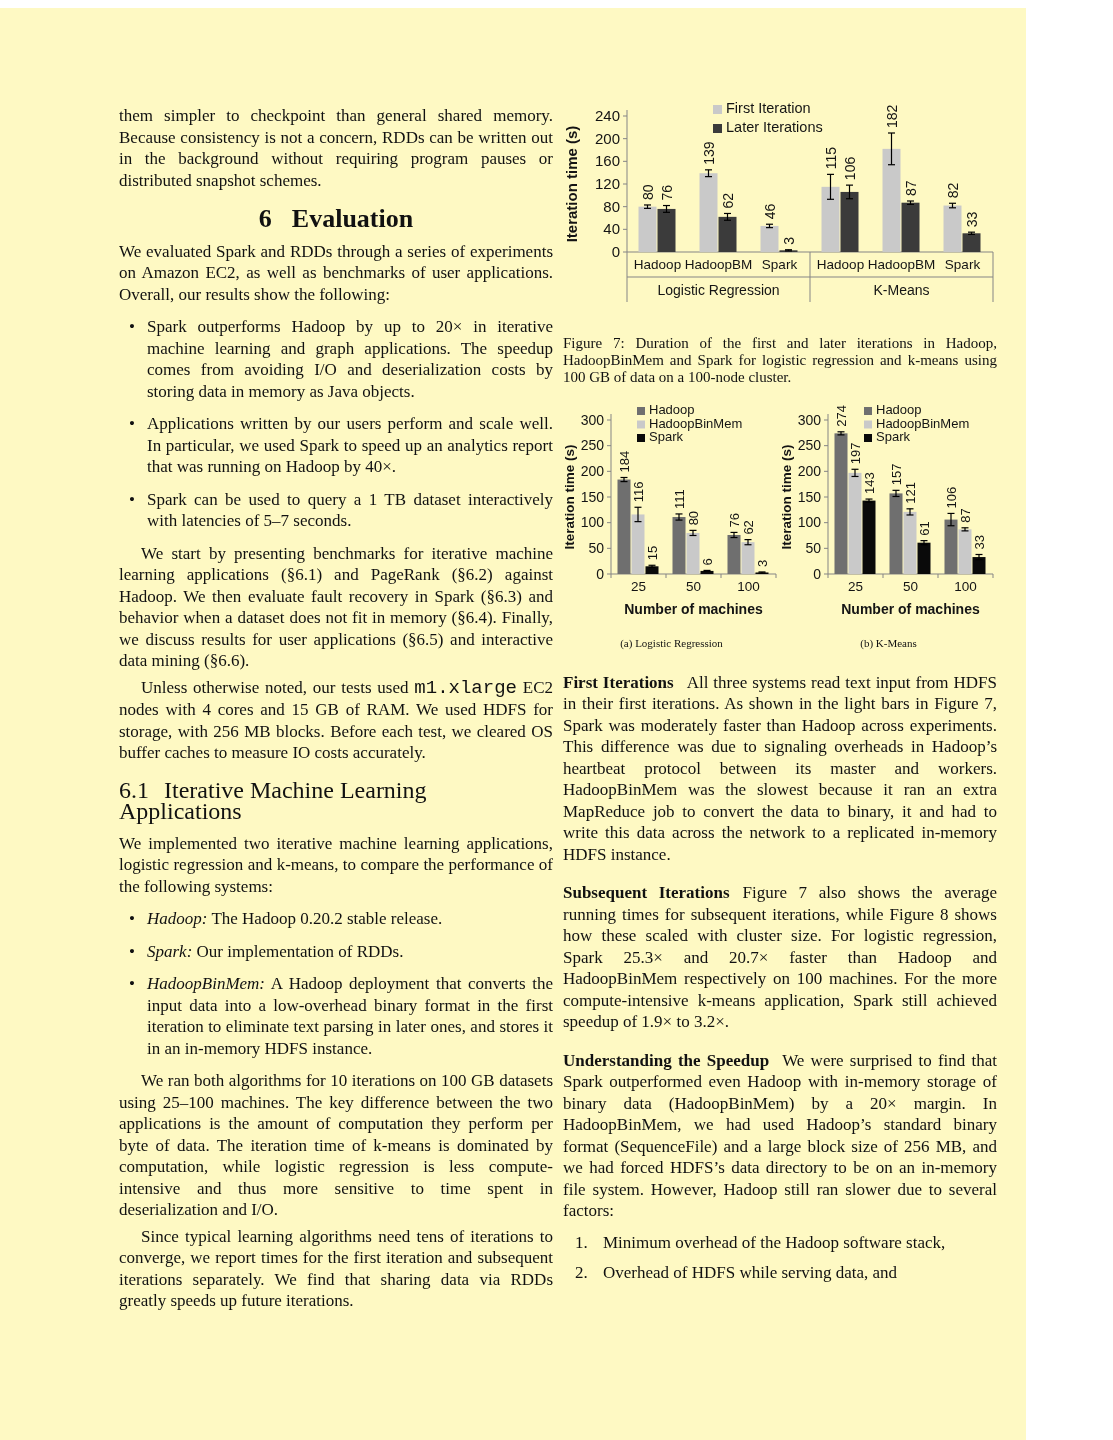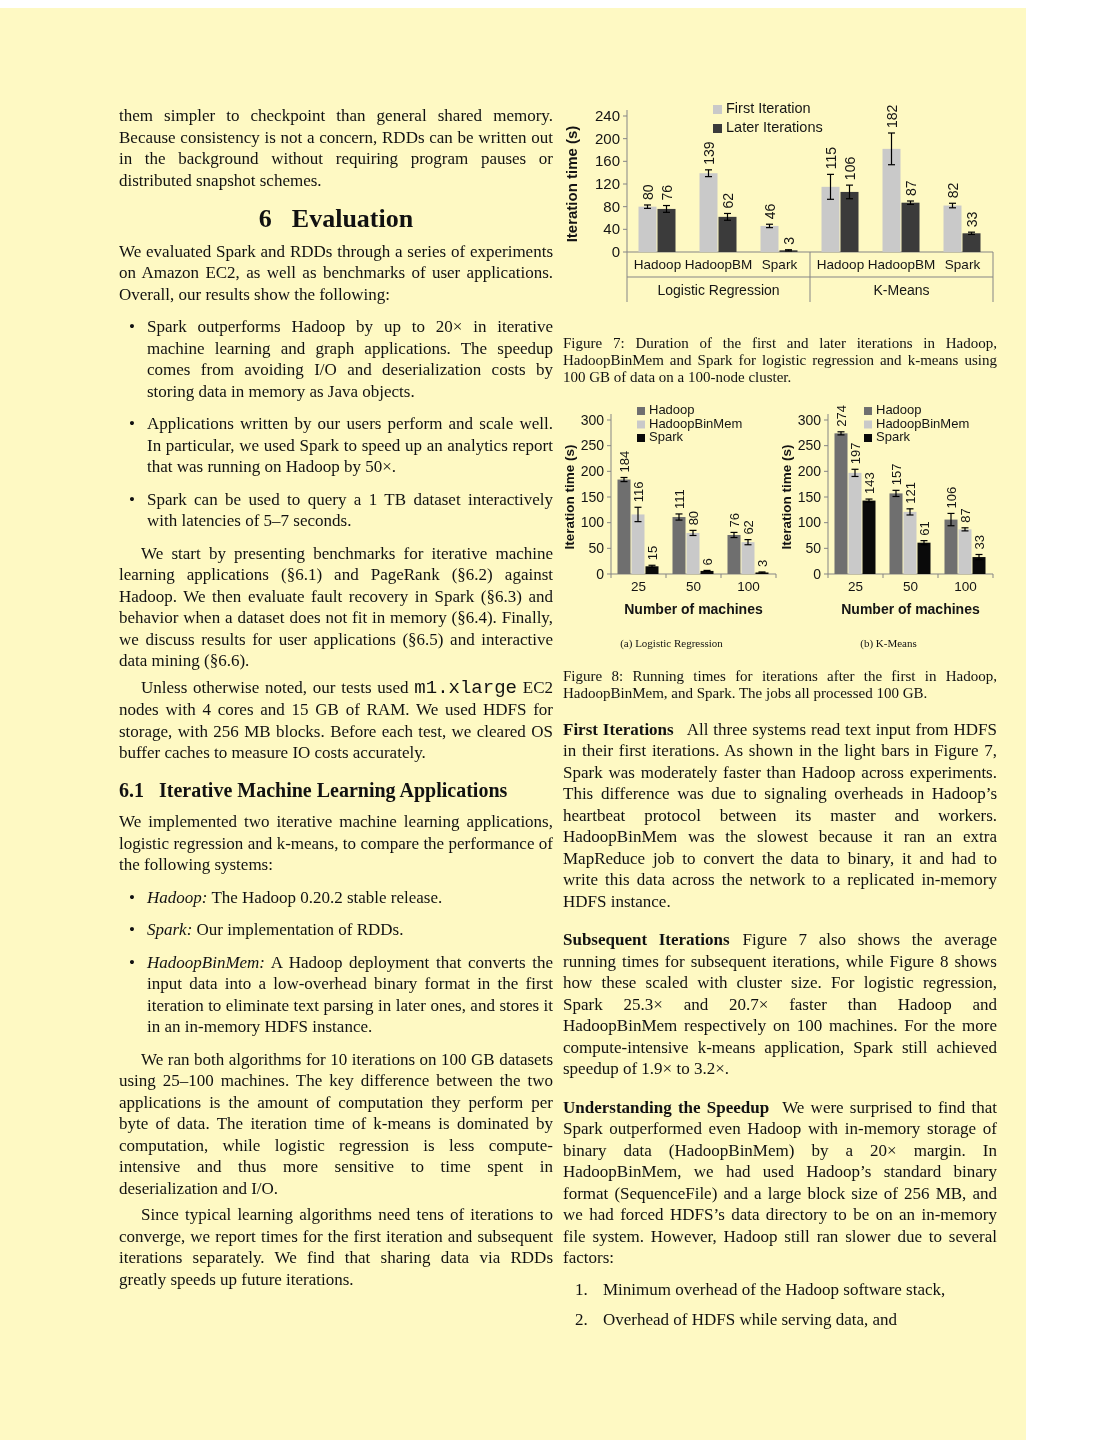--- a/index.html
+++ b/index.html
@@ -8,21 +8,21 @@
     font-family:"Liberation Serif", serif;color:#111;overflow:hidden;margin-top:8px;
   }
   .col{position:absolute;width:434px;font-size:17px;line-height:21.5px;text-align:justify;}
   #leftcol{left:119px;top:97px;}
   #rightcol{left:563px;top:88px;}
   p{margin:0;}
   .ind{text-indent:22px;}
   .sp{margin-top:5px;}
   h2.sec{font-size:26px;margin:17px 0 11px 0;font-weight:bold;text-align:center;}
   h2.sec .num{margin-right:20px;}
-  h3.sec{font-size:20px;margin:16px 0 10px 0;font-weight:bold;text-align:left;}
+  h3.sec{font-size:24px;margin:16px 0 10px 0;font-weight:normal;text-align:left;}
   h3.sec .num{margin-right:15px;}
   ul.blist{list-style:none;margin:11px 0 11px 0;padding:0;}
   ul.blist li{position:relative;padding-left:28px;margin-bottom:11px;}
   ul.blist li::before{content:"\2022";position:absolute;left:10px;top:0;}
   code.mono{font-family:"Liberation Mono", monospace;font-size:19px;}
   .fig{width:434px;}
   .figcap{font-size:15px;line-height:17px;text-align:justify;margin-top:9px;}
   .fig8row{display:flex;justify-content:space-between;margin-top:16px;}
   .subfig{width:217px;}
   .subcap{font-size:11px;text-align:center;margin-top:8px;}
@@ -42,21 +42,21 @@
     <p>them simpler to checkpoint than general shared memory. Because consistency is not a concern, RDDs can be written out in the background without requiring program pauses or distributed snapshot schemes.</p>
 
     <h2 class="sec">
       <span class="num">6</span><span>Evaluation</span>
     </h2>
 
     <p>We evaluated Spark and RDDs through a series of experiments on Amazon EC2, as well as benchmarks of user applications. Overall, our results show the following:</p>
 
     <ul class="blist">
       <li>Spark outperforms Hadoop by up to 20× in iterative machine learning and graph applications. The speedup comes from avoiding I/O and deserialization costs by storing data in memory as Java objects.</li>
-      <li>Applications written by our users perform and scale well. In particular, we used Spark to speed up an analytics report that was running on Hadoop by 50×.</li>
+      <li>Applications written by our users perform and scale well. In particular, we used Spark to speed up an analytics report that was running on Hadoop by 40×.</li>
       <li>Spark can be used to query a 1 TB dataset interactively with latencies of 5–7 seconds.</li>
     </ul>
 
     <p class="ind">We start by presenting benchmarks for iterative machine learning applications (§6.1) and PageRank (§6.2) against Hadoop. We then evaluate fault recovery in Spark (§6.3) and behavior when a dataset does not fit in memory (§6.4). Finally, we discuss results for user applications (§6.5) and interactive data mining (§6.6).</p>
 
     <p class="ind sp"><span>Unless otherwise noted, our tests used </span><code class="mono">m1.xlarge</code><span> EC2 nodes with 4 cores and 15 GB of RAM. We used HDFS for storage, with 256 MB blocks. Before each test, we cleared OS buffer caches to measure IO costs accurately.</span></p>
 
     <h3 class="sec">
       <span class="num">6.1</span><span>Iterative Machine Learning Applications</span>
     </h3>
@@ -332,21 +332,20 @@
               <rect x="84" y="5" width="8" height="8" fill="#6f6f6f"></rect>
               <text x="96" y="12" fill="#141414" font-size="13">Hadoop</text>
               <rect x="84" y="18.5" width="8" height="8" fill="#c9c9c9"></rect>
               <text x="96" y="25.5" fill="#141414" font-size="13">HadoopBinMem</text>
               <rect x="84" y="32" width="8" height="8" fill="#0a0a0a"></rect>
               <text x="96" y="39" fill="#141414" font-size="13">Spark</text>
             </svg>
           <div class="subcap">(b) K-Means</div>
         </div>
       </div>
-      <div class="figcap" style="margin-top:13px;">Figure 8: Running times for iterations after the first in Hadoop, HadoopBinMem, and Spark. The jobs all processed 100 GB.</div>
     </div>
 
     <p class="rpara"><b class="lead">First Iterations</b><span>All three systems read text input from HDFS in their first iterations. As shown in the light bars in Figure 7, Spark was moderately faster than Hadoop across experiments. This difference was due to signaling overheads in Hadoop’s heartbeat protocol between its master and workers. HadoopBinMem was the slowest because it ran an extra MapReduce job to convert the data to binary, it and had to write this data across the network to a replicated in-memory HDFS instance.</span></p>
 
     <p class="rpara"><b class="lead">Subsequent Iterations</b><span>Figure 7 also shows the average running times for subsequent iterations, while Figure 8 shows how these scaled with cluster size. For logistic regression, Spark 25.3× and 20.7× faster than Hadoop and HadoopBinMem respectively on 100 machines. For the more compute-intensive k-means application, Spark still achieved speedup of 1.9× to 3.2×.</span></p>
 
     <p class="rpara"><b class="lead">Understanding the Speedup</b><span>We were surprised to find that Spark outperformed even Hadoop with in-memory storage of binary data (HadoopBinMem) by a 20× margin. In HadoopBinMem, we had used Hadoop’s standard binary format (SequenceFile) and a large block size of 256 MB, and we had forced HDFS’s data directory to be on an in-memory file system. However, Hadoop still ran slower due to several factors:</span></p>
 
     <ol class="nlist">
       <li><span class="onum">1.</span><span>Minimum overhead of the Hadoop software stack,</span></li>

